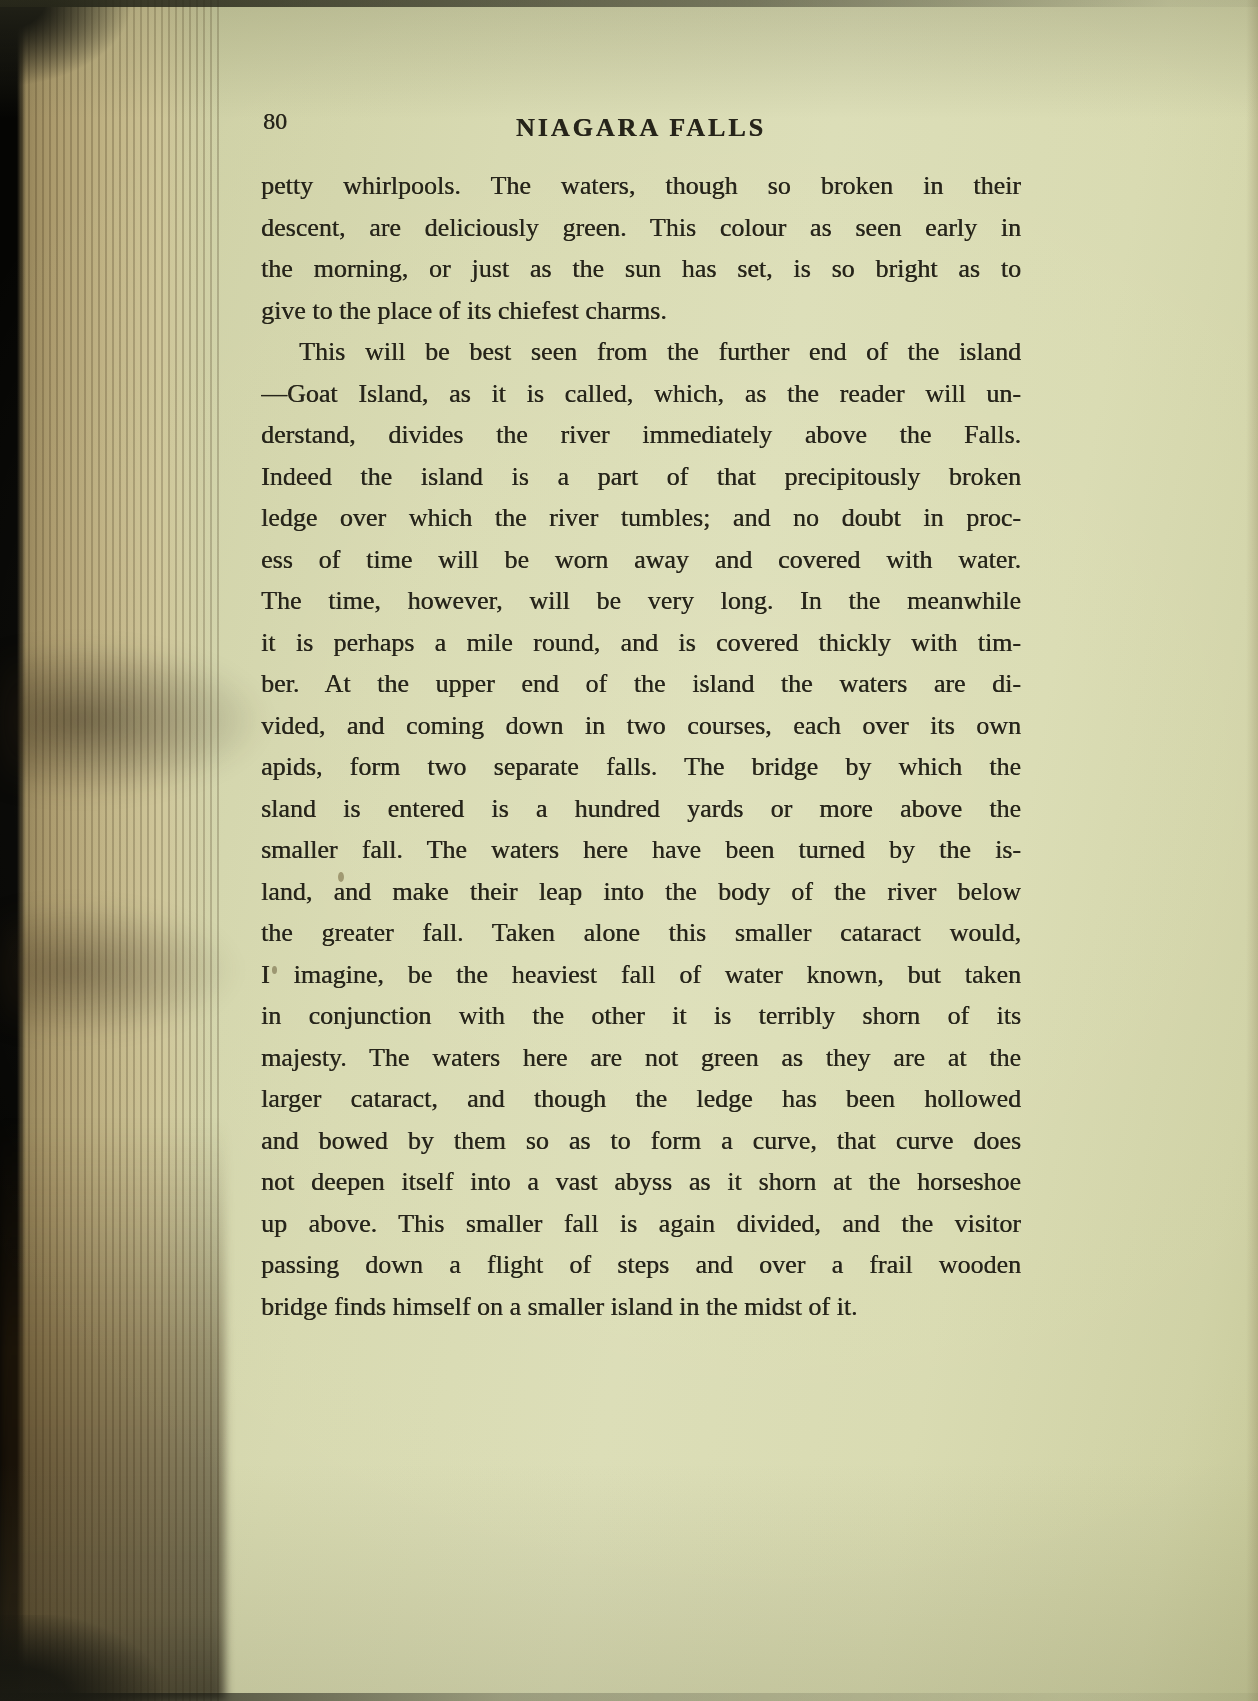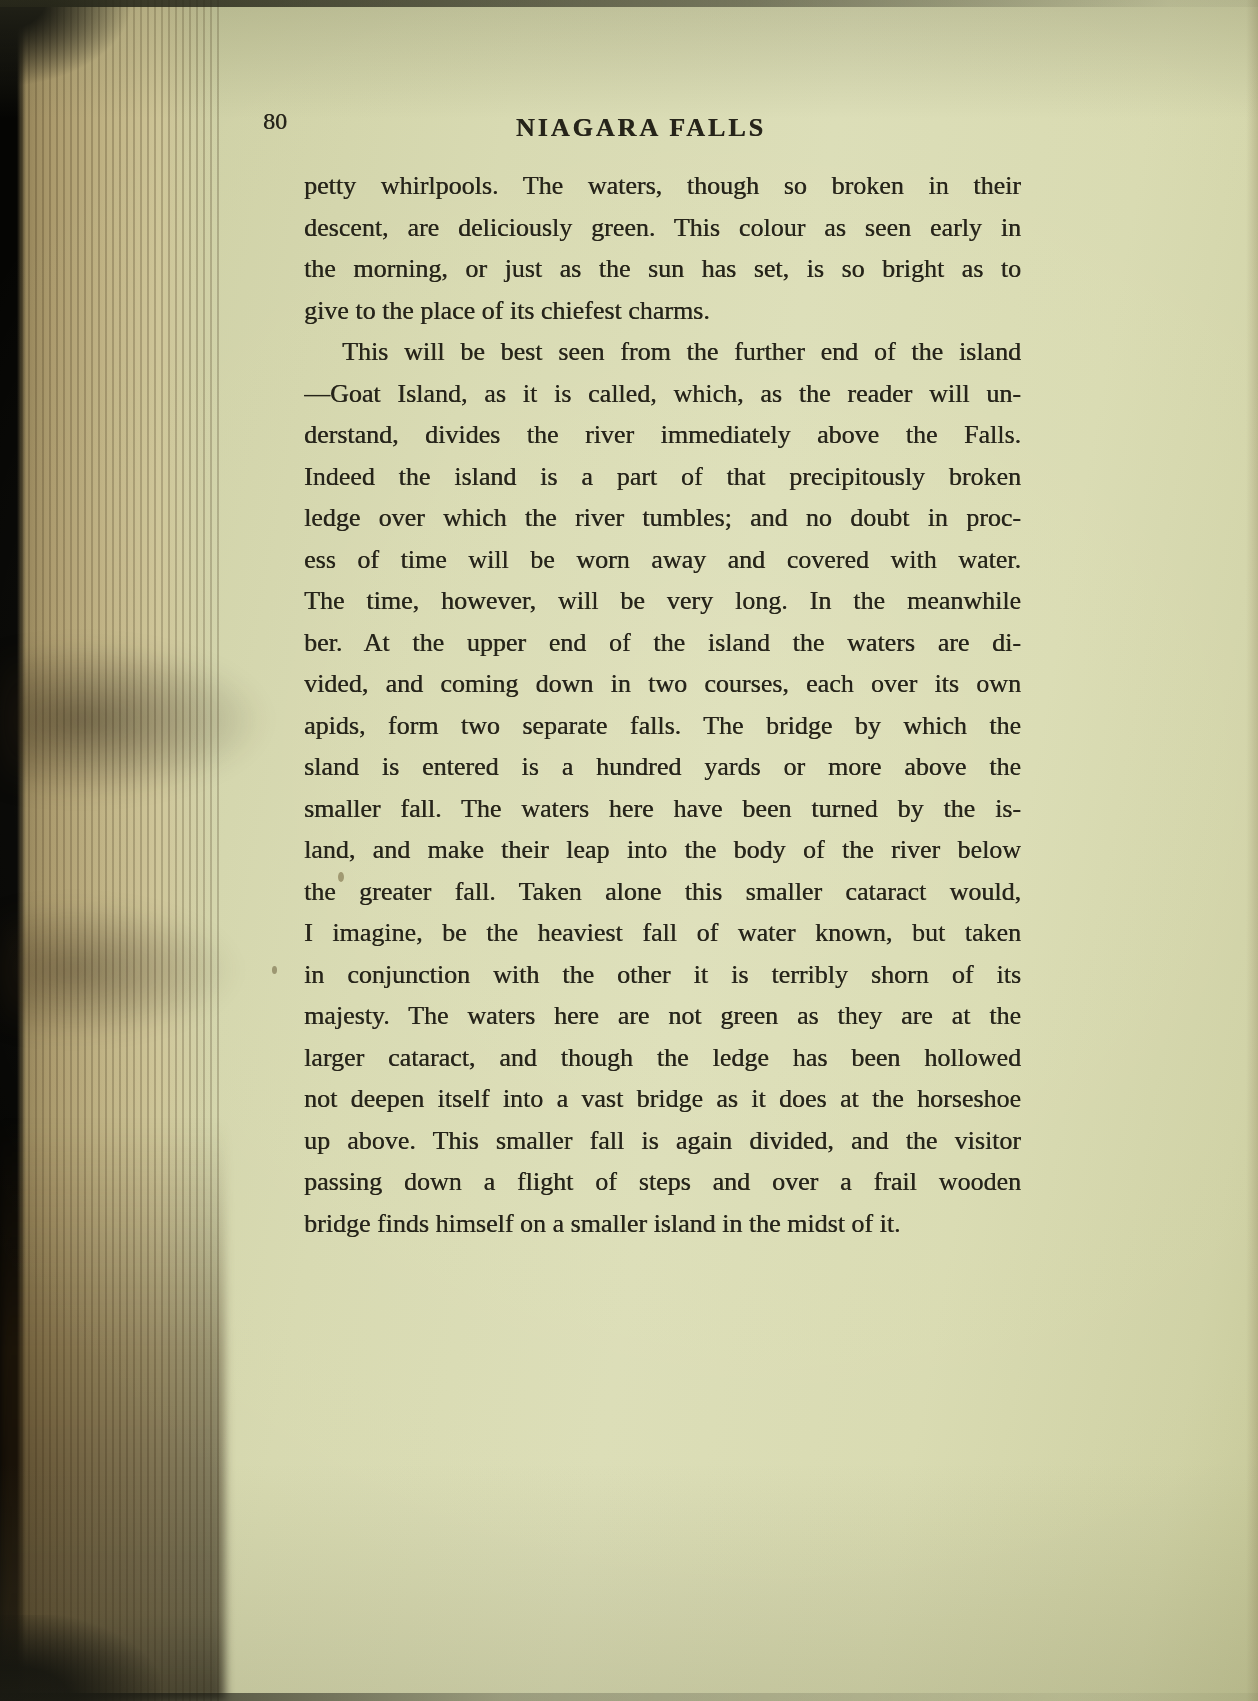--- a/index.html
+++ b/index.html
@@ -64,21 +64,20 @@
   }
   .body-text{
     position:absolute;left:261px;top:165px;width:760px;
     color:var(--ink);font-size:26px;
   }
   .line{
     line-height:41.5px;height:41.5px;
     text-align:justify;text-align-last:justify;
     overflow:hidden;white-space:normal;
     text-shadow:0.4px 0 0 rgba(30,28,18,0.8);
-    margin-left:43px;
   }
   .line.para-end{text-align-last:left;}
   .line.indent{text-indent:38px;font-family:Liberation Serif, serif;}
 </style>
 </head>
 <body>
 
 <div class="scan">
 
   <div class="artifact page-stack"></div>
@@ -103,30 +102,32 @@
     <div class="line">descent, are deliciously green. This colour as seen early in</div>
     <div class="line">the morning, or just as the sun has set, is so bright as to</div>
     <div class="line para-end">give to the place of its chiefest charms.</div>
     <div class="line indent">This will be best seen from the further end of the island</div>
     <div class="line">—Goat Island, as it is called, which, as the reader will un-</div>
     <div class="line">derstand, divides the river immediately above the Falls.</div>
     <div class="line">Indeed the island is a part of that precipitously broken</div>
     <div class="line">ledge over which the river tumbles; and no doubt in proc-</div>
     <div class="line">ess of time will be worn away and covered with water.</div>
     <div class="line">The time, however, will be very long. In the meanwhile</div>
+    <div class="line">it is perhaps a mile round, and is covered thickly with tim-</div>
     <div class="line">ber. At the upper end of the island the waters are di-</div>
     <div class="line">vided, and coming down in two courses, each over its own</div>
     <div class="line">apids, form two separate falls. The bridge by which the</div>
     <div class="line">sland is entered is a hundred yards or more above the</div>
     <div class="line">smaller fall. The waters here have been turned by the is-</div>
     <div class="line">land, and make their leap into the body of the river below</div>
     <div class="line">the greater fall. Taken alone this smaller cataract would,</div>
     <div class="line">I imagine, be the heaviest fall of water known, but taken</div>
     <div class="line">in conjunction with the other it is terribly shorn of its</div>
     <div class="line">majesty. The waters here are not green as they are at the</div>
     <div class="line">larger cataract, and though the ledge has been hollowed</div>
-    <div class="line">not deepen itself into a vast bridge as it does at the horseshoe</div>
+    <div class="line">and bowed by them so as to form a curve, that curve does</div>
+    <div class="line">not deepen itself into a vast abyss as it shorn at the horseshoe</div>
     <div class="line">up above. This smaller fall is again divided, and the visitor</div>
     <div class="line">passing down a flight of steps and over a frail wooden</div>
     <div class="line para-end">bridge finds himself on a smaller island in the midst of it.</div>
   </div>
 
 </div>
 
 </body></html>

